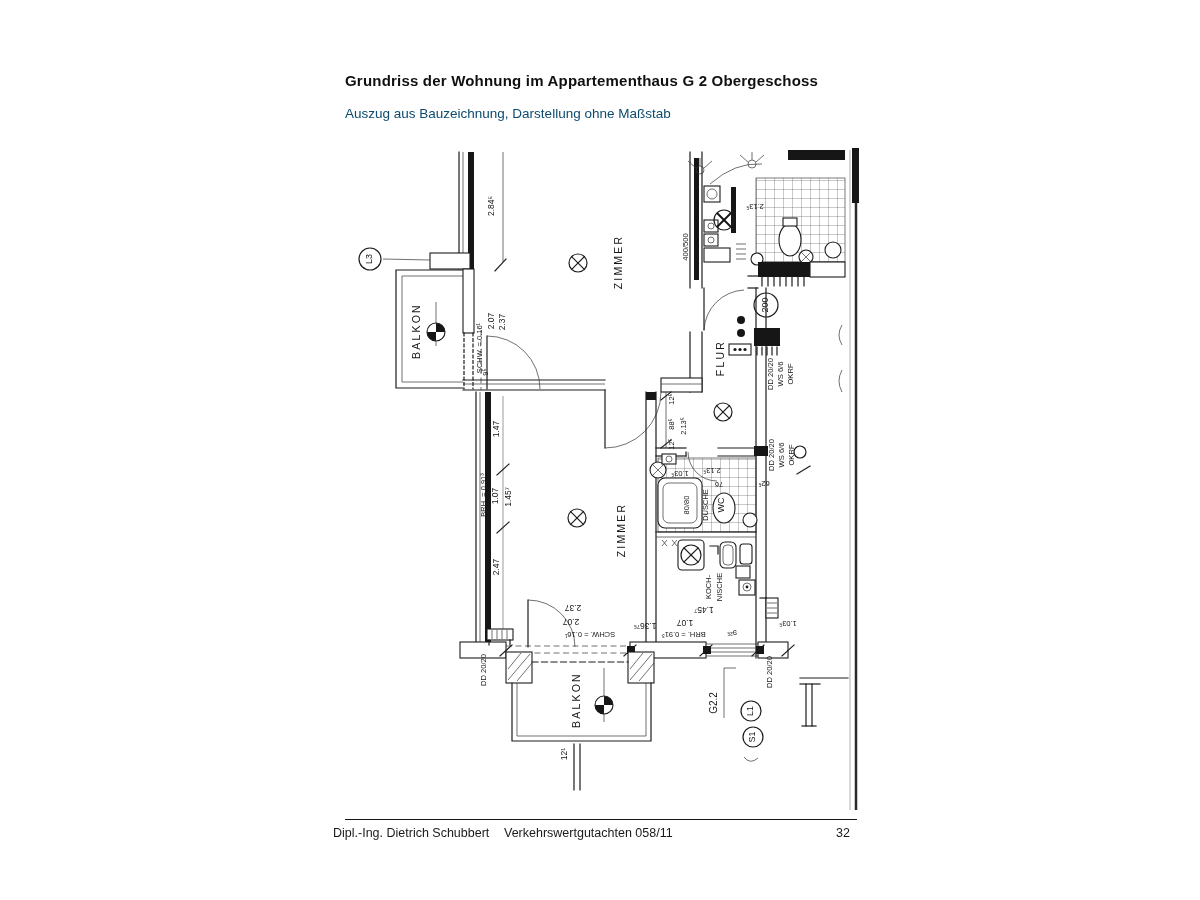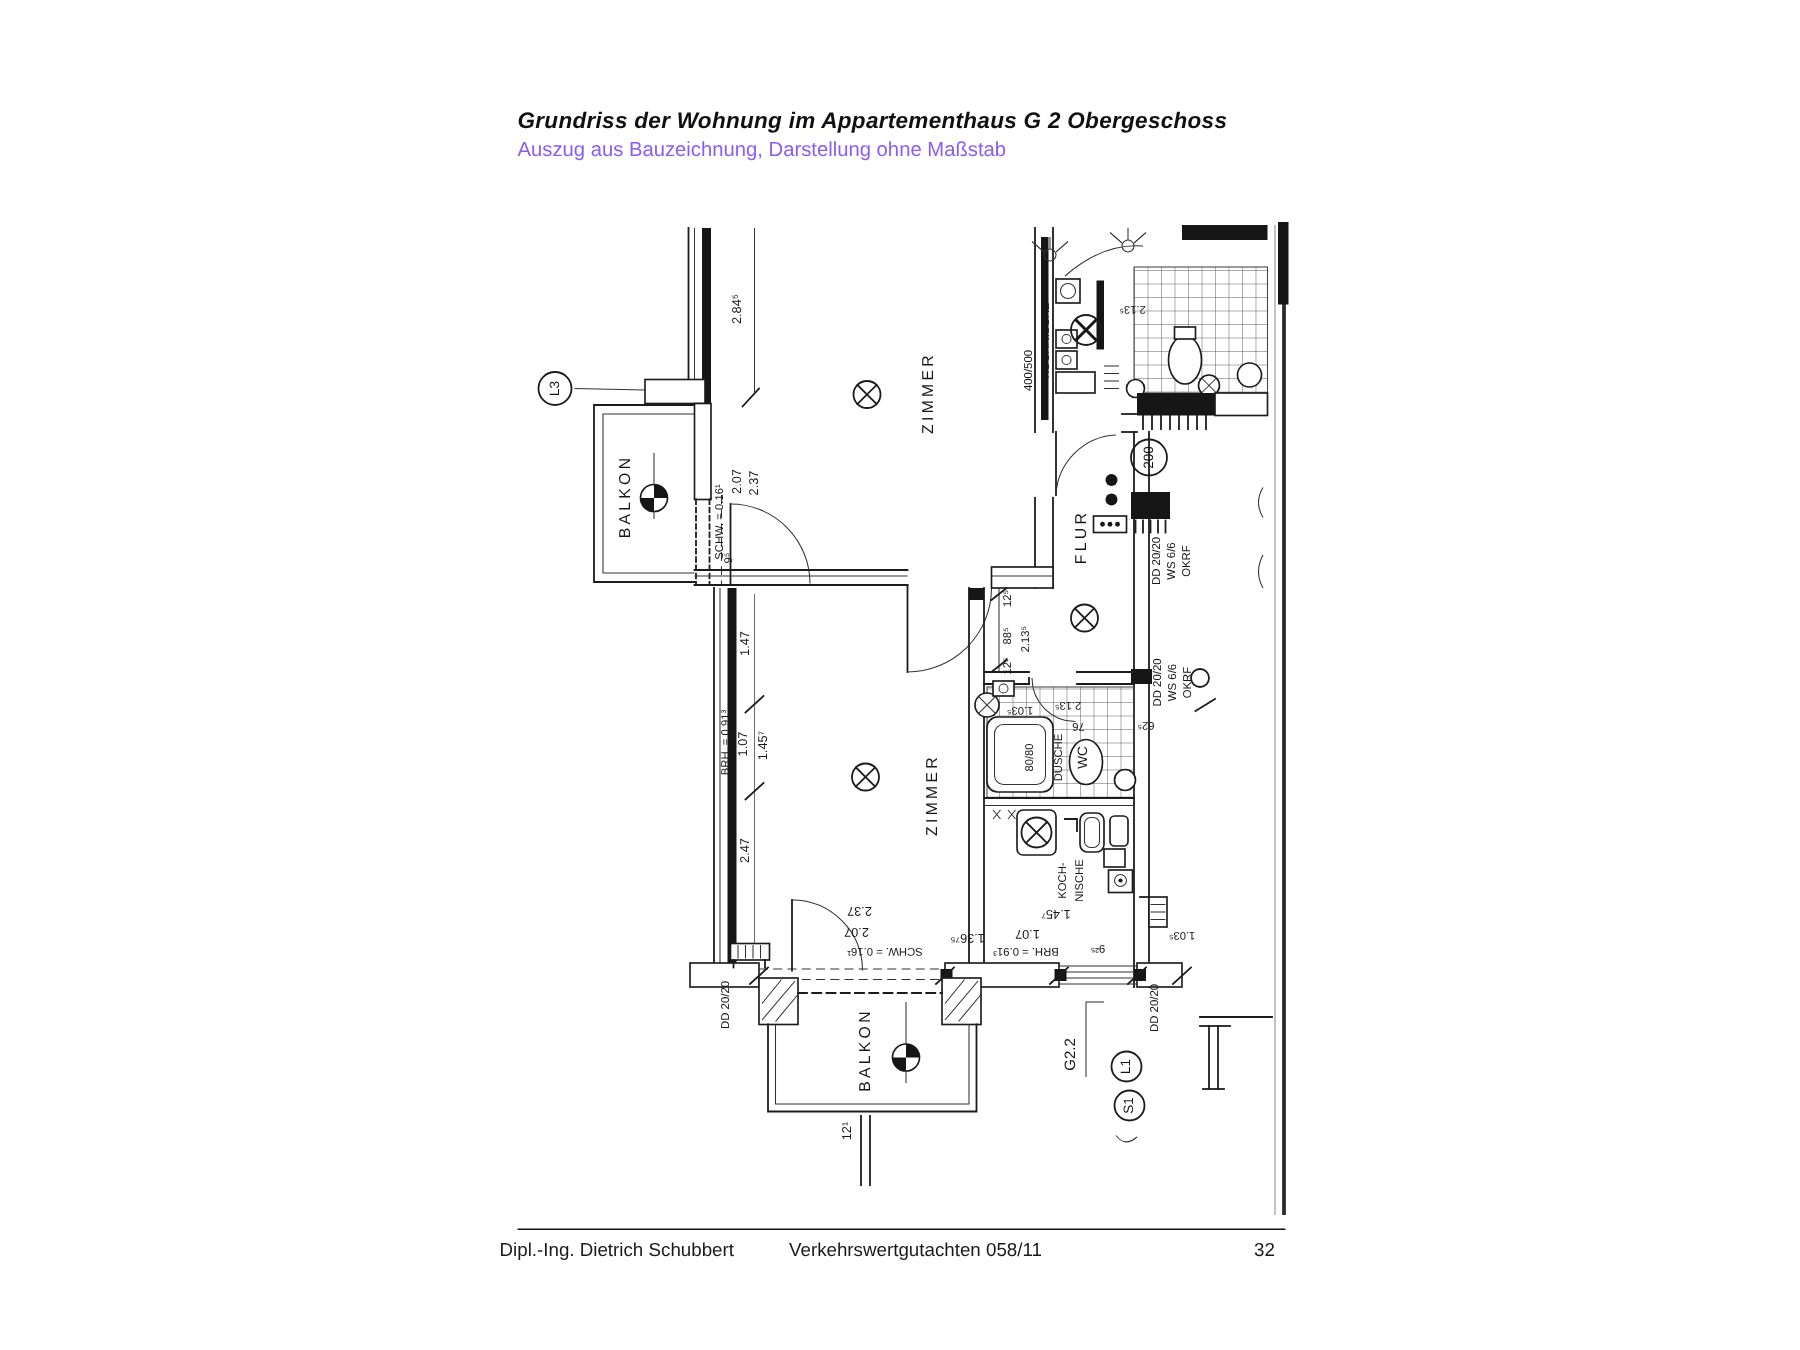--- a/index.html
+++ b/index.html
@@ -1,25 +1,25 @@
 <!DOCTYPE html>
 <html><head>
 <meta charset="utf-8">
 <style>
   html,body{margin:0;padding:0;}
   body{width:1200px;height:900px;background:#ffffff;position:relative;overflow:hidden;
        font-family:"Liberation Sans",sans-serif;color:#161616;}
   .page{position:absolute;left:0;top:0;width:1200px;height:900px;background:#fff;}
   .hdr{position:absolute;left:345px;top:72px;width:520px;}
-  .hdr .title{font-size:15px;font-weight:bold;letter-spacing:.2px;color:#101010;font-style:italic;}
-  .hdr .subtitle{font-size:13.5px;margin-top:3px;color:#8b5cf6;}
+  .hdr .title{font-size:15px;font-weight:bold;letter-spacing:.2px;color:#101010;}
+  .hdr .subtitle{font-size:13.5px;margin-top:17px;color:#0c4a6e;}
   .ftr-rule{position:absolute;left:345px;top:819px;width:512px;border-top:1.5px solid #151515;}
   .ftr{position:absolute;top:826px;left:0;width:1200px;font-size:12.5px;color:#1a1a1a;}
   .ftr .author{position:absolute;left:333px;top:0;}
-  .ftr .doc{position:absolute;left:526px;top:0;text-align:center;}
+  .ftr .doc{position:absolute;left:504px;top:0;text-align:center;}
   .ftr .pageno{position:absolute;left:808px;top:0;margin-left:28px;}
   svg text{font-family:"Liberation Sans",sans-serif;fill:#161616;}
   .w{stroke:#1c1c1c;stroke-width:1.2;fill:none;stroke-linecap:square;}
   .th{stroke:#333;stroke-width:0.7;fill:none;}
   .bk{fill:#161616;stroke:none;}
   .wf{fill:#fff;stroke:#1c1c1c;stroke-width:1.1;}
   .ds{stroke-dasharray:6 3.5;}
   .ds2{stroke-dasharray:3 2.5;}
   .dim{font-size:8.5px;}
   .sm{font-size:7.5px;}

